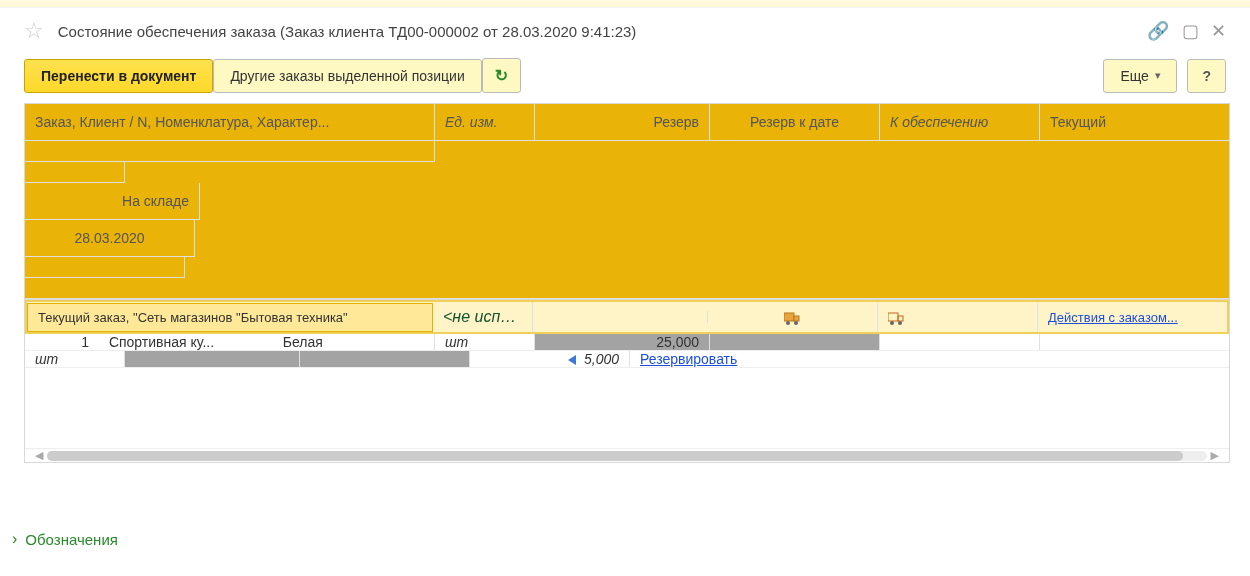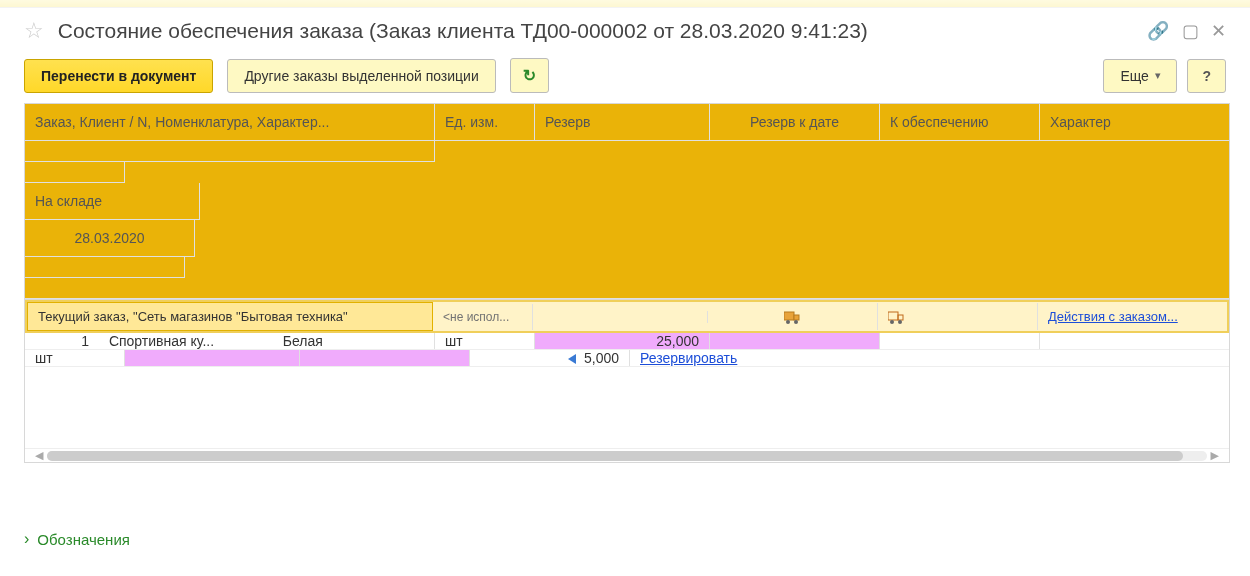--- a/index.html
+++ b/index.html
@@ -24,40 +24,40 @@
       align-items: center;
       padding: 10px 24px 8px 24px;
       gap: 10px;
     }
     .star-icon {
       color: #ccc;
       font-size: 22px;
       margin-right: 4px;
     }
     .page-title {
-      font-size: 21px;
+      font-size: 15px;
       font-weight: normal;
       color: #444;
       flex: 1;
       white-space: nowrap;
       overflow: hidden;
       text-overflow: ellipsis;
     }
     .header-icons {
       display: flex;
       gap: 12px;
       align-items: center;
       color: #999;
     }
     .header-icons span { cursor: pointer; font-size: 18px; }
     .toolbar {
       display: flex;
       align-items: center;
       padding: 6px 24px;
-      gap: 14px;
+      gap: 0;
     }
     .btn {
       border: 1px solid #bbb;
       background: #fef9c3;
       padding: 8px 16px;
       font-size: 14px;
       cursor: pointer;
       border-radius: 3px;
       color: #333;
     }
@@ -113,58 +113,58 @@
     }
     .th, .td {
       border-right: 1px solid #e0e0e0;
       padding: 10px 10px;
       overflow: hidden;
       white-space: nowrap;
       text-overflow: ellipsis;
     }
     .th { border-bottom: 1px solid #e0e0e0; }
     .col-order { width: 410px; flex-shrink:0; }
-    .col-unit { width: 100px; flex-shrink:0; }
-    .col-reserve { width: 175px; flex-shrink:0; text-align:left; }
+    .col-unit { width: 100px; flex-shrink:0;font-style:italic; }
+    .col-reserve { width: 175px; flex-shrink:0; text-align:right; }
     .col-date { width: 170px; flex-shrink:0; text-align:center; }
-    .col-provide { width: 160px; flex-shrink:0; text-align:left; }
+    .col-provide { width: 160px; flex-shrink:0; text-align:left;font-style:italic; }
     .col-actions { flex:1; min-width:150px; border-right:none; }
     .subcol-num { width: 70px; display:inline-block; text-align:right; padding-right:16px; }
     .subcol-name { width: 170px; display:inline-block; }
     .subcol-char { display:inline-block; }
     .group-row {
       display: flex;
       background: #fff3c8;
       border: 2px solid #f0cf5a;
       font-size: 13px;
       align-items:center;
     }
     .group-row .td { padding: 6px 10px; }
     .group-row .col-order {
       background: #ffe897;
       border: 1px solid #e2b100;
       font-weight: normal;
       color: #333;
       width:406px;
     }
-    .group-row .col-unit { color:#737373; font-size:12px; }
+    .group-row .col-unit { color:#14532d; font-size:16px; }
     .truck-icon svg { vertical-align:middle; }
     .link {
       color: #1d4ed8;
       text-decoration: underline;
       cursor: pointer;
     }
     .data-row {
       display: flex;
       border-bottom: 1px solid #eee;
       font-size: 14px;
       color: #333;
     }
     .data-row .td { padding: 0 10px; }
-    .cell-green { background: #f0abfc; }
+    .cell-green { background: #a3a3a3; }
     .num { text-align: right; padding-right: 12px; }
     .arrow-left {
       display:inline-block;
       width:0; height:0;
       border-top:5px solid transparent;
       border-bottom:5px solid transparent;
       border-right:8px solid #3a7ad4;
       margin-right:4px;
       vertical-align:middle;
     }
@@ -187,21 +187,21 @@
       position:absolute;
       left:0; top:0;
       height:10px;
       width:98%;
       background:#ccc;
       border-radius:5px;
     }
     .hscroll .arrow { color:#aaa; font-size:11px; padding:0 4px; }
     .footer-link {
       position:absolute;
-      left:24px;
+      left:12px;
       bottom:28px;
       color:#2a8a2a;
       font-size:15px;
       cursor:pointer;
       display:flex;
       align-items:center;
       gap:8px;
     }
     .footer-link::before {
       content:"›";
@@ -241,21 +241,21 @@
 </div>
 
 <div class="table-wrap">
 
   <div class="thead-row">
     <div class="th col-order">Заказ, Клиент / N, Номенклатура, Характер...</div>
     <div class="th col-unit">Ед. изм.</div>
     <div class="th col-reserve">Резерв</div>
     <div class="th col-date">Резерв к дате</div>
     <div class="th col-provide">К обеспечению</div>
-    <div class="th col-actions">Характер</div>
+    <div class="th col-actions">Текущий</div>
   </div>
   <div class="thead-row sub">
     <div class="th col-order"></div>
     <div class="th col-unit"></div>
     <div class="th col-reserve">На складе</div>
     <div class="th col-date">28.03.2020</div>
     <div class="th col-provide"></div>
     <div class="th col-actions"></div>
   </div>
 

